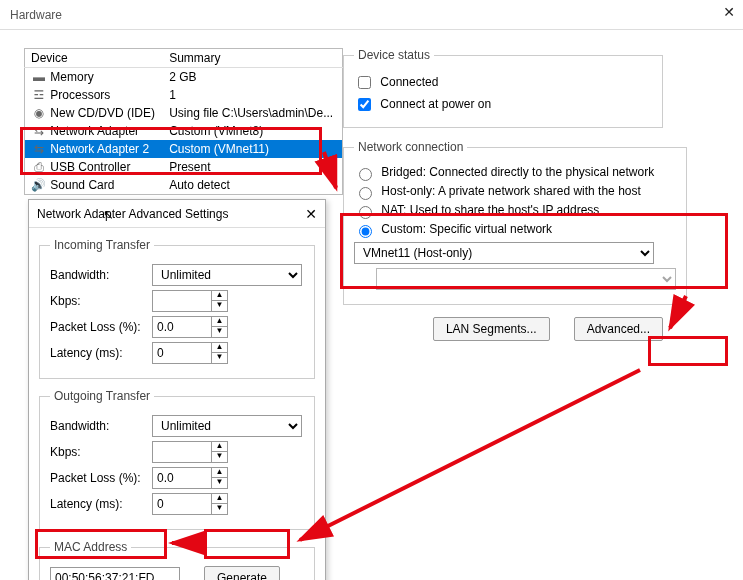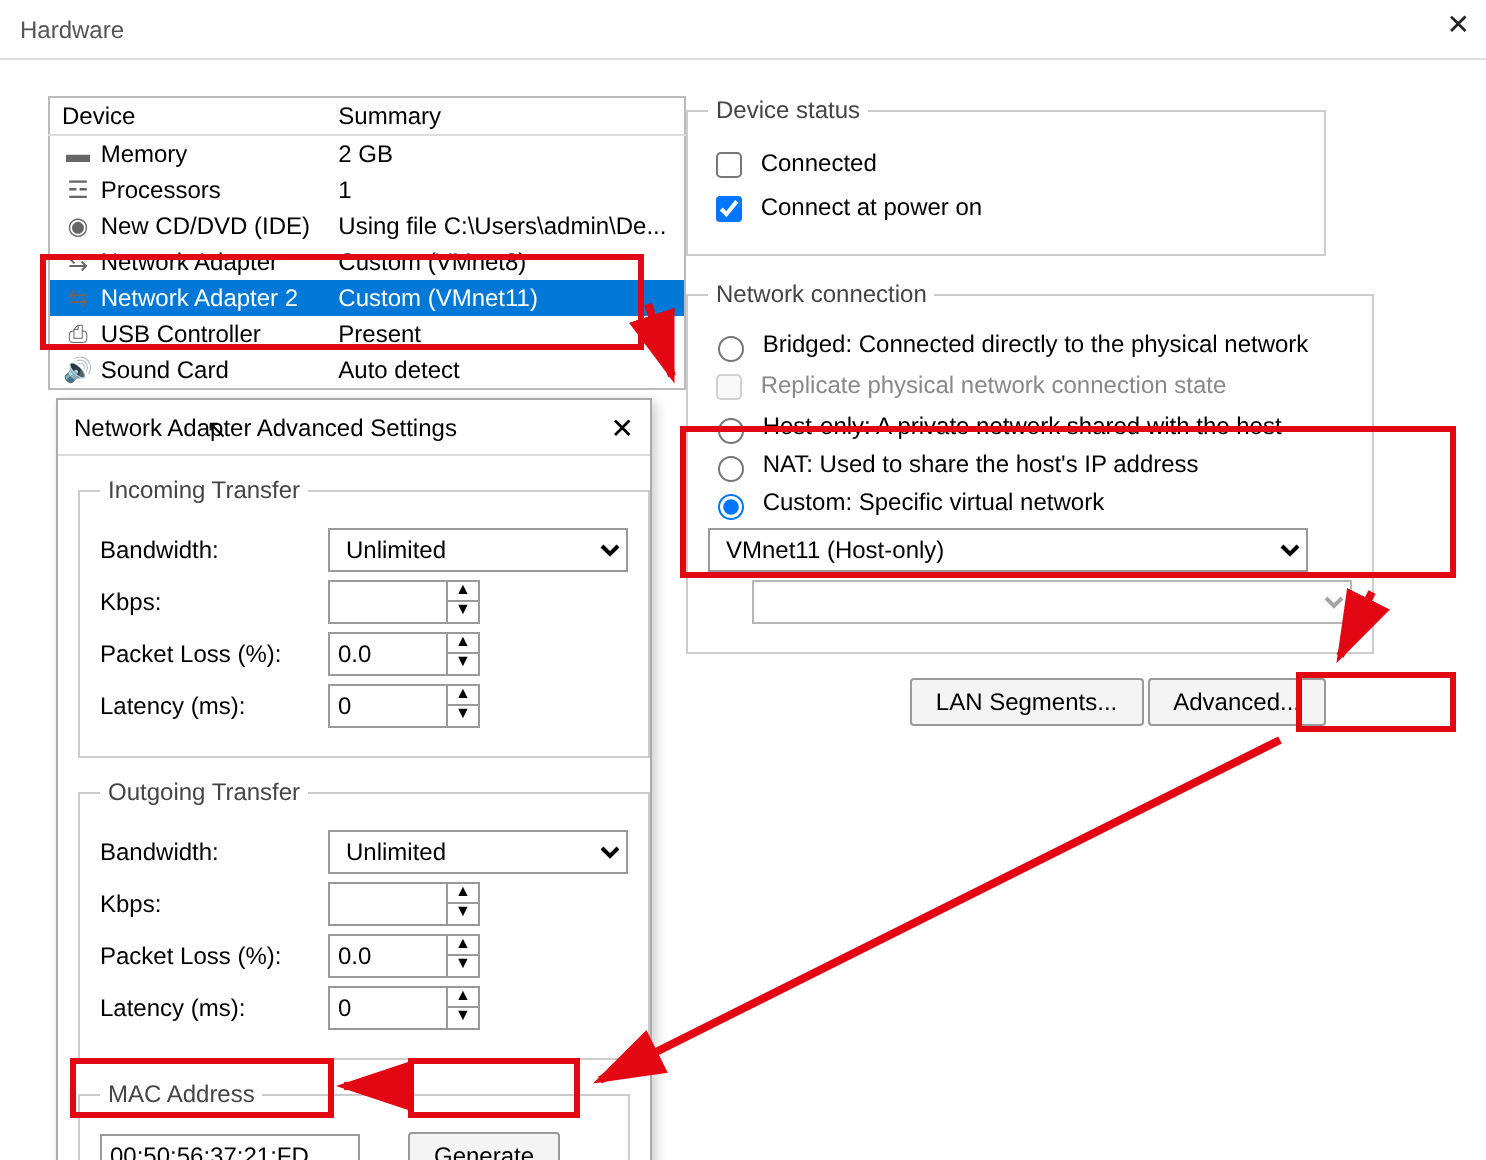--- a/index.html
+++ b/index.html
@@ -18,30 +18,30 @@
 label.chk, label.rdo { display:block; margin:3px 0; }
 input[type=checkbox],input[type=radio]{ vertical-align:middle; margin-right:6px; }
 .btn { border:1px solid #999; background:#f4f4f4; padding:4px 12px; border-radius:2px; }
 .sub { margin-left:22px; color:#888; }
 select, input[type=text] { border:1px solid #999; background:#fff; padding:2px 4px; height:22px; }
 .adv-dialog { position:absolute; left:28px; top:199px; width:298px; background:#fff; border:1px solid #aaa; box-shadow:2px 2px 6px rgba(0,0,0,.2); z-index:5; }
 .adv-title { height:28px; display:flex; align-items:center; padding:0 8px; border-bottom:1px solid #ddd; }
 .adv-title .x { position:absolute; right:8px; top:6px; font-size:14px; }
 .adv-body { padding:10px 10px 12px 10px; }
 .adv-body fieldset { margin-bottom:10px; }
-.form-row { display:flex; align-items:center; margin:4px 0; gap:18px; }
+.form-row { display:flex; align-items:center; margin:4px 0; gap:6px; }
 .form-row .lbl { width:96px; }
 .spin { width:60px; }
 .num-wrap { display:flex; }
 .spinbtns { display:flex; flex-direction:column; border:1px solid #999; border-left:none; width:16px; }
 .spinbtns div { height:10px; line-height:8px; font-size:8px; text-align:center; border-bottom:1px solid #999; }
 .spinbtns div:last-child { border-bottom:none; }
 .hl { position:absolute; border:3px solid #e30613; z-index:20; pointer-events:none; }
 .arrow-svg { position:absolute; z-index:19; pointer-events:none; }
-.btn-row { display:flex; gap:2px; justify-content:flex-end; margin-top:8px; }
+.btn-row { display:flex; gap:24px; justify-content:flex-end; margin-top:8px; }
 </style>
 </head>
 <body>
 
 <div class="titlebar">
   <span>Hardware</span>
   <span class="close">✕</span>
 </div>
 
 <div class="left-panel">
@@ -96,24 +96,20 @@
       <input type="checkbox" id="cb-pow" checked="" style="">
       <span>Connect at power on</span>
     </label>
   </fieldset>
 
   <fieldset style="padding-bottom:14px">
     <legend>Network connection</legend>
     <label class="rdo">
       <input type="radio" name="nc" style="">
       <span>Bridged: Connected directly to the physical network</span>
-    </label>
-    <label class="chk sub">
-      <input type="checkbox" disabled="" style="">
-      <span>Replicate physical network connection state</span>
     </label>
     <label class="rdo">
       <input type="radio" name="nc" style="">
       <span>Host-only: A private network shared with the host</span>
     </label>
     <label class="rdo">
       <input type="radio" name="nc" style="">
       <span>NAT: Used to share the host's IP address</span>
     </label>
     <label class="rdo">

